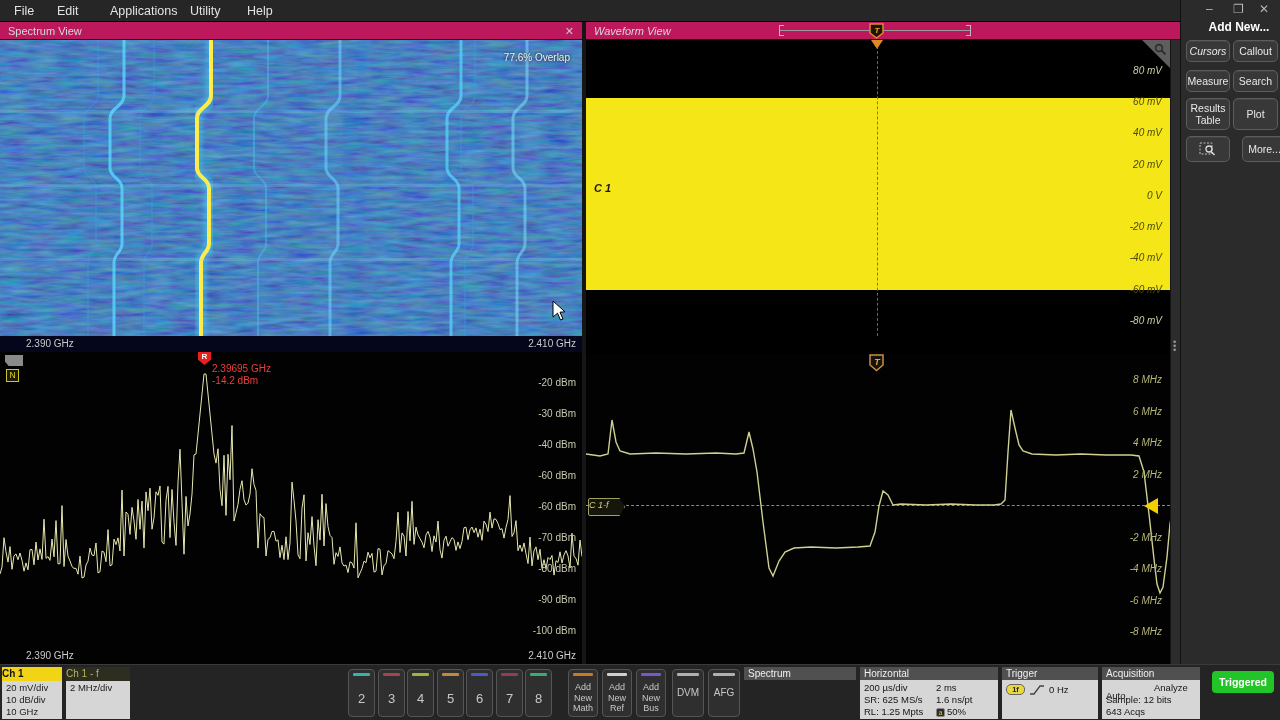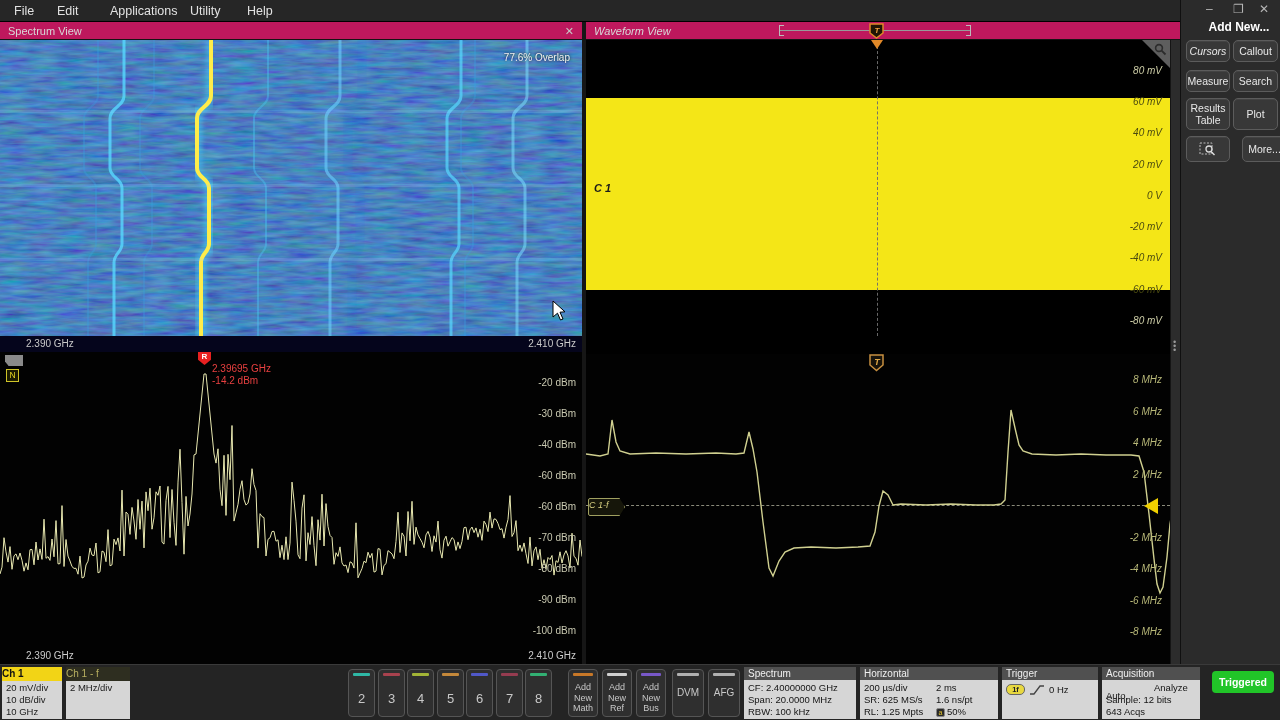--- a/index.html
+++ b/index.html
@@ -320,25 +320,20 @@
 
     <div class="addbtn" style="left:568px"><div class="chstripe" style="background: rgb(200, 120, 40);"></div><span>Add New Math</span></div>
     <div class="addbtn" style="left:602px"><div class="chstripe" style="background: rgb(207, 207, 207);"></div><span>Add New Ref</span></div>
     <div class="addbtn" style="left:636px"><div class="chstripe" style="background: rgb(120, 88, 200);"></div><span>Add New Bus</span></div>
 
     <div class="addbtn" style="left:672px; width:32px; padding-top:18px; font-size:10px;"><div class="chstripe" style="background: rgb(176, 176, 176);"></div><span>DVM</span></div>
     <div class="addbtn" style="left:708px; width:32px; padding-top:18px; font-size:10px;"><div class="chstripe" style="background: rgb(176, 176, 176);"></div><span>AFG</span></div>
 
     <div class="ibox" style="left:744px; width:112px;">
       <div class="ibox-head">Spectrum</div>
-      <div class="ibox-body" style="height:39px;">
-        <span class="il" style="top:2px">CF: 2.40000000 GHz</span>
-        <span class="il" style="top:14px">Span: 20.0000 MHz</span>
-        <span class="il" style="top:26px">RBW: 100 kHz</span>
-      </div>
     </div>
 
     <div class="ibox" style="left:860px; width:138px;">
       <div class="ibox-head">Horizontal</div>
       <div class="ibox-body" style="height:39px;">
         <span class="il" style="top:2px">200 µs/div</span>
         <span class="ir" style="left:76px; top:2px">2 ms</span>
         <span class="il" style="top:14px">SR: 625 MS/s</span>
         <span class="ir" style="left:76px; top:14px">1.6 ns/pt</span>
         <span class="il" style="top:26px">RL: 1.25 Mpts</span>

